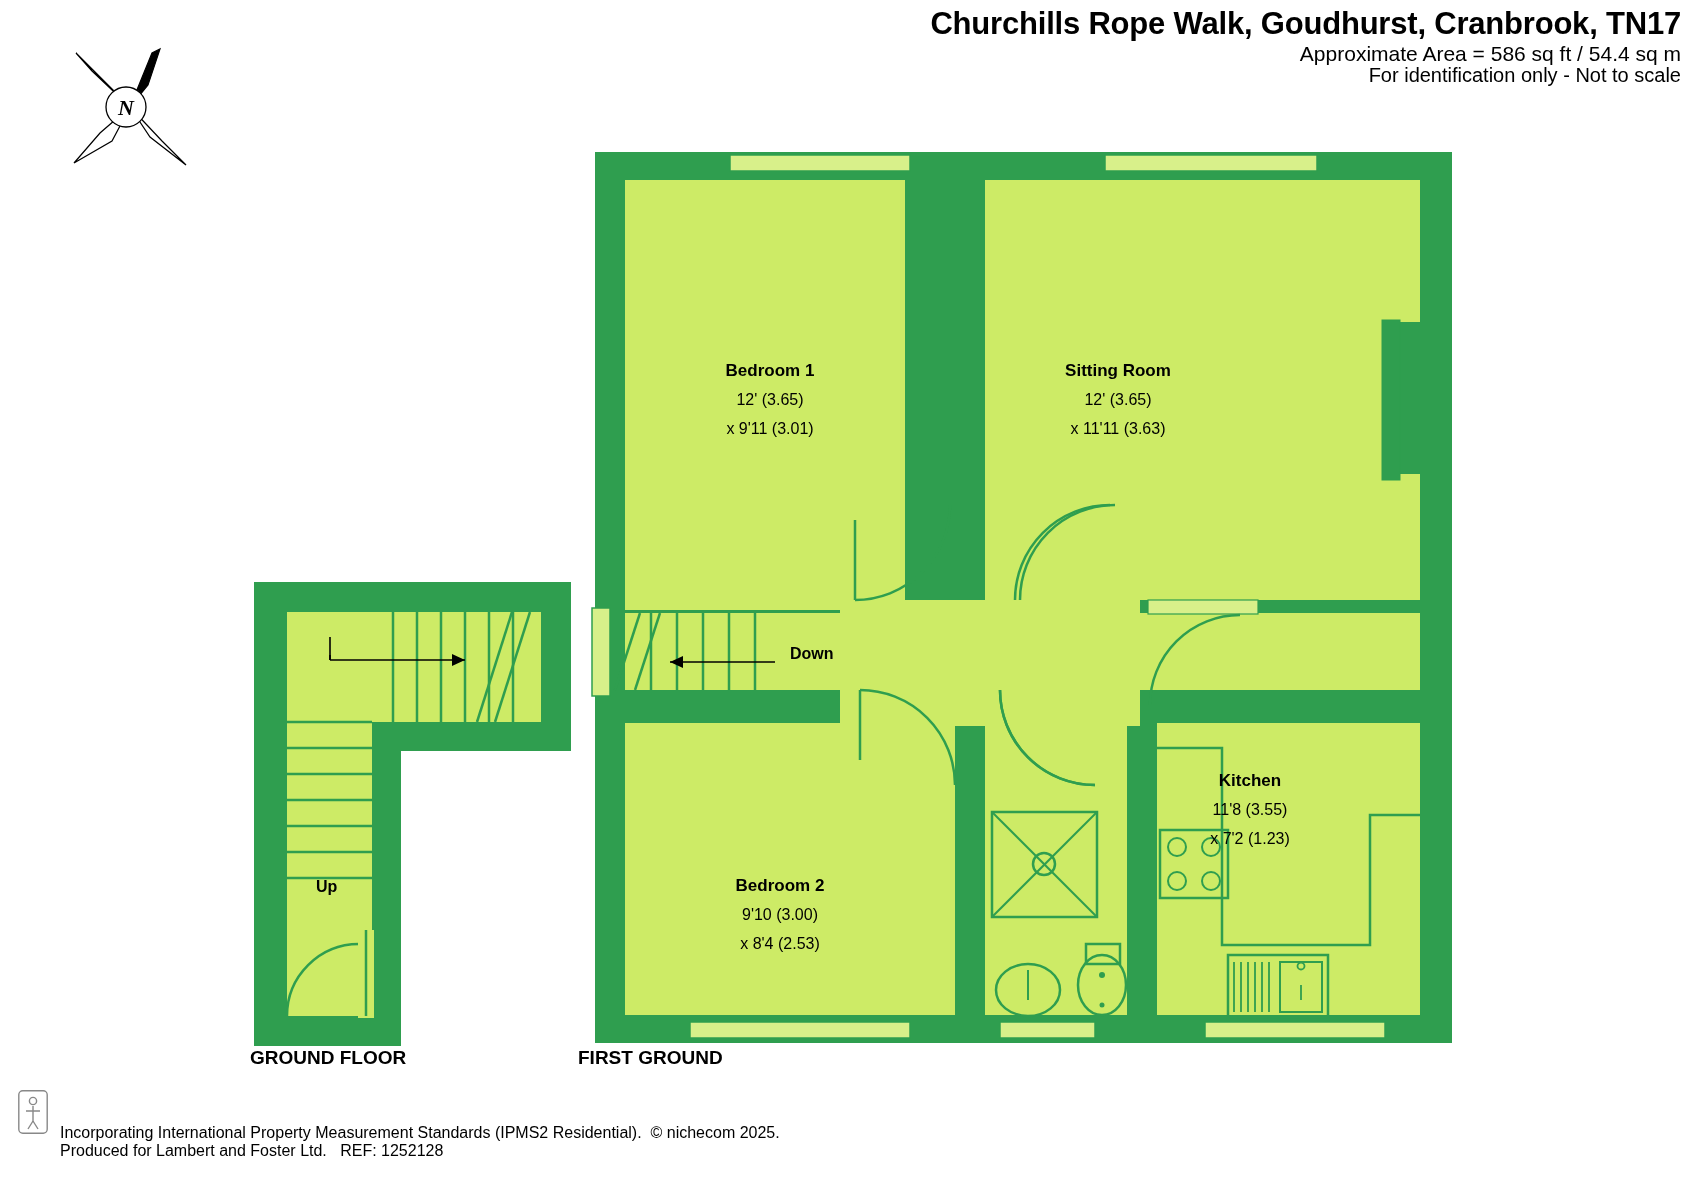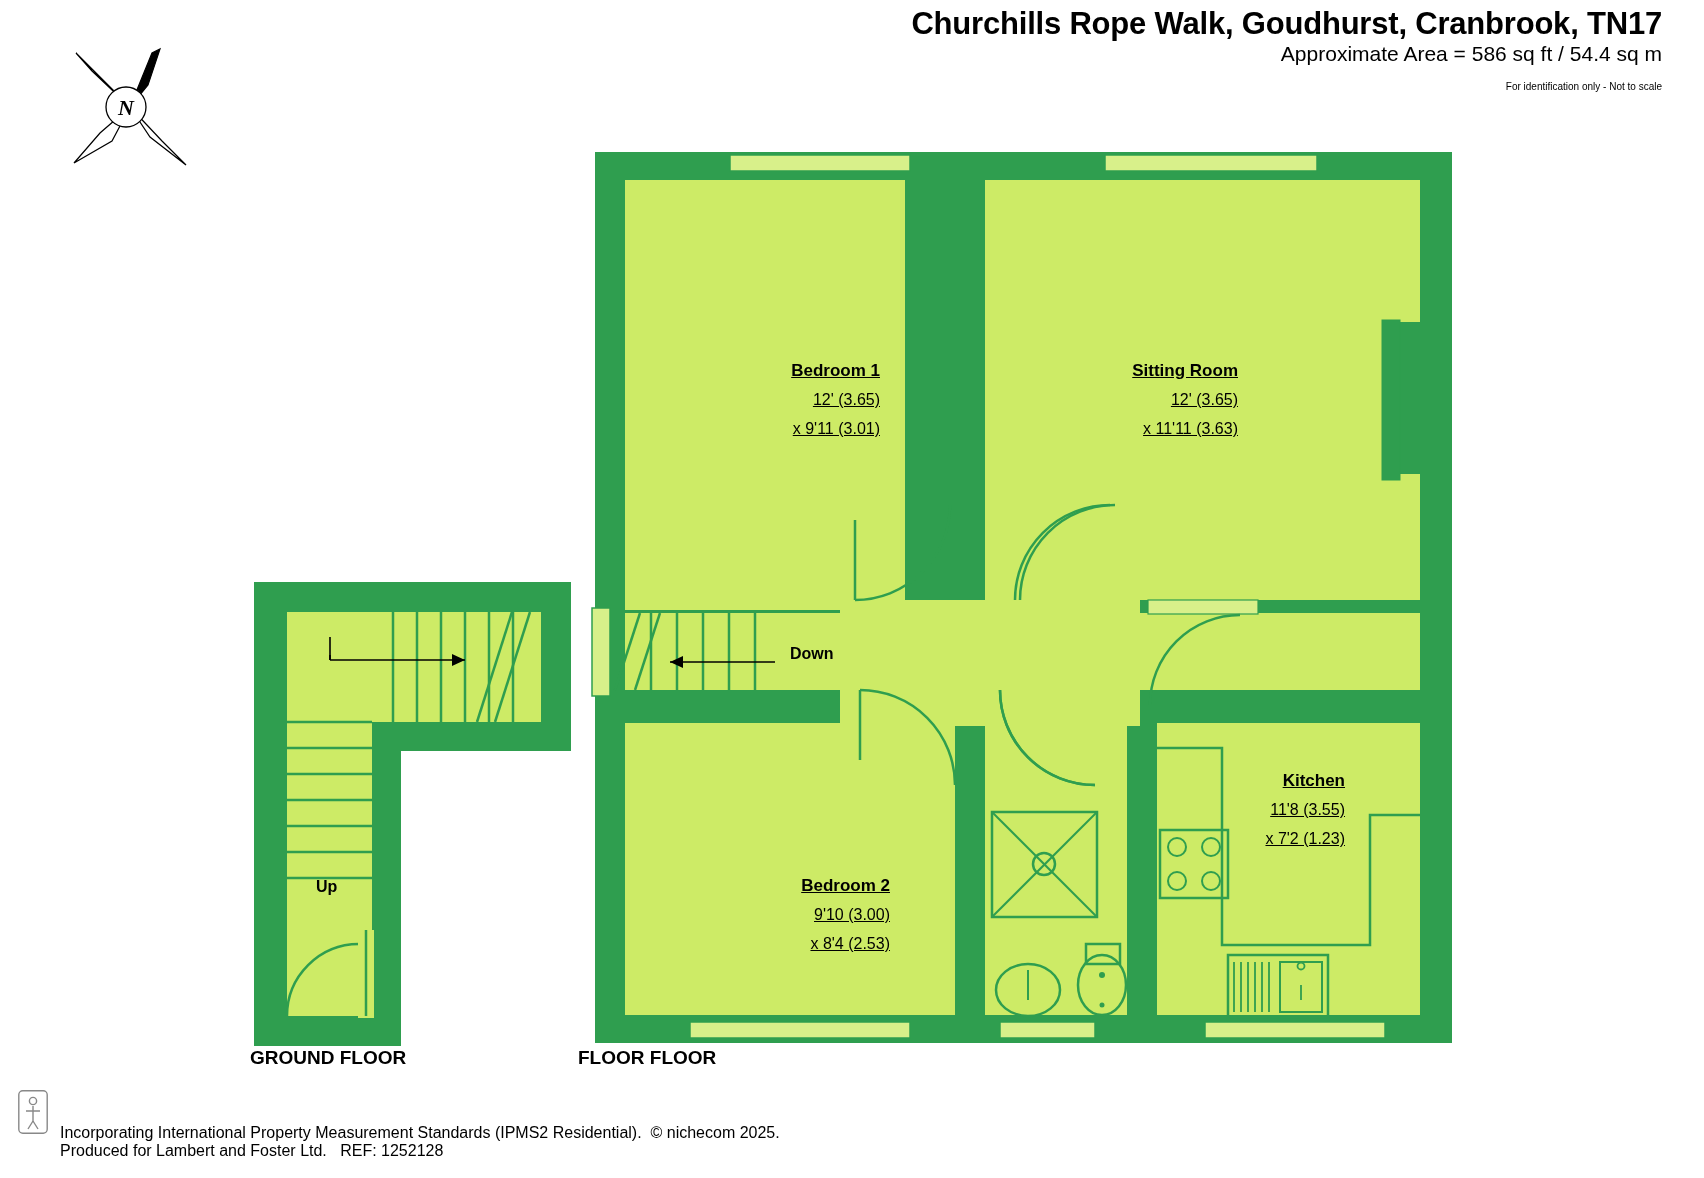--- a/index.html
+++ b/index.html
@@ -16,37 +16,37 @@
     overflow: hidden;
   }
 
   
   #header {
     position: absolute;
     top: 0;
     left: 0;
     width: 1704px;
     text-align: right;
-    padding-right: 42px;
+    padding-right: 23px;
     box-sizing: border-box;
   }
   #plan-title {
     font-size: 31px;
     font-weight: bold;
     letter-spacing: -0.2px;
     margin-top: 6px;
     line-height: 36px;
   }
   #plan-area {
     font-size: 21px;
     line-height: 24px;
   }
   #plan-note {
-    font-size: 10px;
-    margin-top: 12px;
+    font-size: 20px;
+    margin-top: 1px;
     line-height: 17px;
   }
 
   
   #compass {
     position: absolute;
     left: 70px;
     top: 45px;
     width: 120px;
     height: 130px;
@@ -58,24 +58,23 @@
     left: 0;
     top: 0;
     width: 1704px;
     height: 1178px;
     pointer-events: none;
   }
 
   
   .room-label {
     position: absolute;
-    text-align: right;
+    text-align: center;
     line-height: 22px;
     font-size: 16px;
-    text-decoration: underline;
   }
   .room-label .rm-name {
     font-weight: bold;
     font-size: 17px;
     display: block;
   }
   .room-label .rm-dim {
     display: block;
     font-size: 16px;
     margin-top: 7px;
@@ -295,21 +294,21 @@
 <div class="room-label" style="left:1155px; top:770px; width:190px;">
   <span class="rm-name">Kitchen</span>
   <span class="rm-dim">11'8 (3.55)</span>
   <span class="rm-dim">x 7'2 (1.23)</span>
 </div>
 
 <div class="stair-word" style="left:316px; top:878px;">Up</div>
 <div class="stair-word" style="left:790px; top:645px;">Down</div>
 
 <div class="floor-caption" style="left:250px; top:1047px;">GROUND FLOOR</div>
-<div class="floor-caption" style="left:578px; top:1047px;">FLOOR FLOOR</div>
+<div class="floor-caption" style="left:578px; top:1047px;">FIRST GROUND</div>
 
 <div id="footer-icon">
   <svg width="30" height="44" viewBox="0 0 30 44">
     <rect x="0.8" y="0.8" width="28.4" height="42.4" rx="4" fill="none" stroke="#888888" stroke-width="1.4"></rect>
     <circle cx="15" cy="11" r="3.6" fill="none" stroke="#888888" stroke-width="1.4"></circle>
     <path d="M15,16 L15,31 M15,31 L10,39 M15,31 L20,39 M8,21 L22,21" fill="none" stroke="#888888" stroke-width="1.4"></path>
   </svg>
 </div>
 <div id="footer-text">
   <span class="fl"><span>Incorporating International Property Measurement Standards (IPMS2 Residential).</span>&nbsp; <span class="copyright-mark">© nichecom 2025.</span></span>

